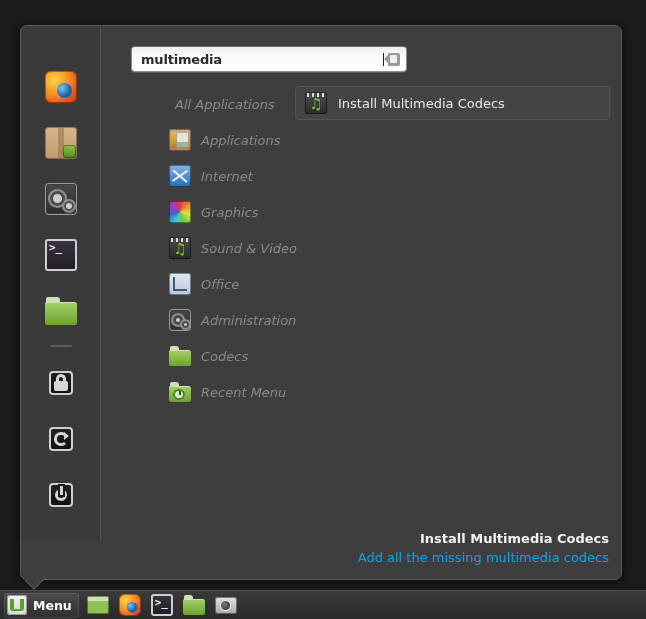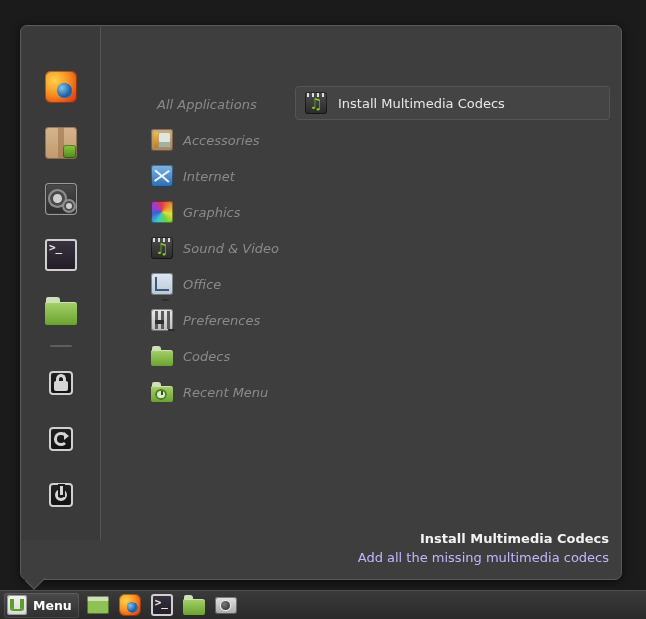--- a/index.html
+++ b/index.html
@@ -427,21 +427,21 @@
     position: absolute;
     right: 3px; top: 2px;
     width: 7px; height: 8px;
     background: #efefef;
     border-radius: 1px;
   }
 
   
   #categories {
     position: absolute;
-    left: 106px; top: 60px;
+    left: 124px; top: 60px;
     width: 170px;
   }
   .cat-row {
     display: flex;
     align-items: center;
     height: 36px;
     padding-left: 24px;
     gap: 10px;
   }
   .cat-row.header { padding-left: 30px; }
@@ -482,21 +482,21 @@
     text-align: right;
   }
   #status-title {
     font-size: 13px;
     font-weight: bold;
     color: #f2f2f2;
     line-height: 19px;
   }
   #status-desc {
     font-size: 13px;
-    color: #c4b5fd;
+    color: #0ea5e9;
     line-height: 19px;
   }
 
   
   #taskbar {
     position: absolute;
     left: 0; bottom: 0;
     width: 646px; height: 29px;
     background: linear-gradient(#3a3a3a, #2a2a2a);
     border-top: 1px solid #4e4e4e;
@@ -619,30 +619,41 @@
       </div>
 
       <div class="side-item">
         <span class="icon ic24 ico-btn ico-power">
           <span class="ring"></span>
             <span class="stem"></span>
         </span>
       </div>
     </div>
 
+    <div id="search-wrap">
+      <div id="search-box" title="Search...">
+        <div id="search-text">multimedia</div>
+        <span id="search-caret"></span>
+        <span class="ico-clear">
+          <span class="tip"></span>
+            <span class="tag"></span>
+            <span class="x"></span>
+        </span>
+      </div>
+    </div>
 
     <div id="categories">
 
       <div class="cat-row header">
         <span class="cat-label">All Applications</span>
       </div>
 
       <div class="cat-row">
         <span class="icon ic22 ico-accessories"></span>
-        <span class="cat-label">Accessories</span>
+        <span class="cat-label">Applications</span>
       </div>
 
       <div class="cat-row">
         <span class="icon ic22 ico-internet"></span>
         <span class="cat-label">Internet</span>
       </div>
 
       <div class="cat-row">
         <span class="icon ic22 ico-graphics"></span>
         <span class="cat-label">Graphics</span>
@@ -651,25 +662,25 @@
       <div class="cat-row">
         <span class="icon ic22 ico-sound"></span>
         <span class="cat-label">Sound &amp; Video</span>
       </div>
 
       <div class="cat-row">
         <span class="icon ic22 ico-office"></span>
         <span class="cat-label">Office</span>
       </div>
 
-
       <div class="cat-row">
-        <span class="icon ic22 ico-prefs"></span>
-        <span class="cat-label">Preferences</span>
-      </div>
+        <span class="icon ic22 ico-gears"></span>
+        <span class="cat-label">Administration</span>
+      </div>
+
 
       <div class="cat-row">
         <span class="icon ic22 ico-folder">
           <span class="tab"></span>
             <span class="body"></span>
         </span>
         <span class="cat-label">Codecs</span>
       </div>
 
       <div class="cat-row">

